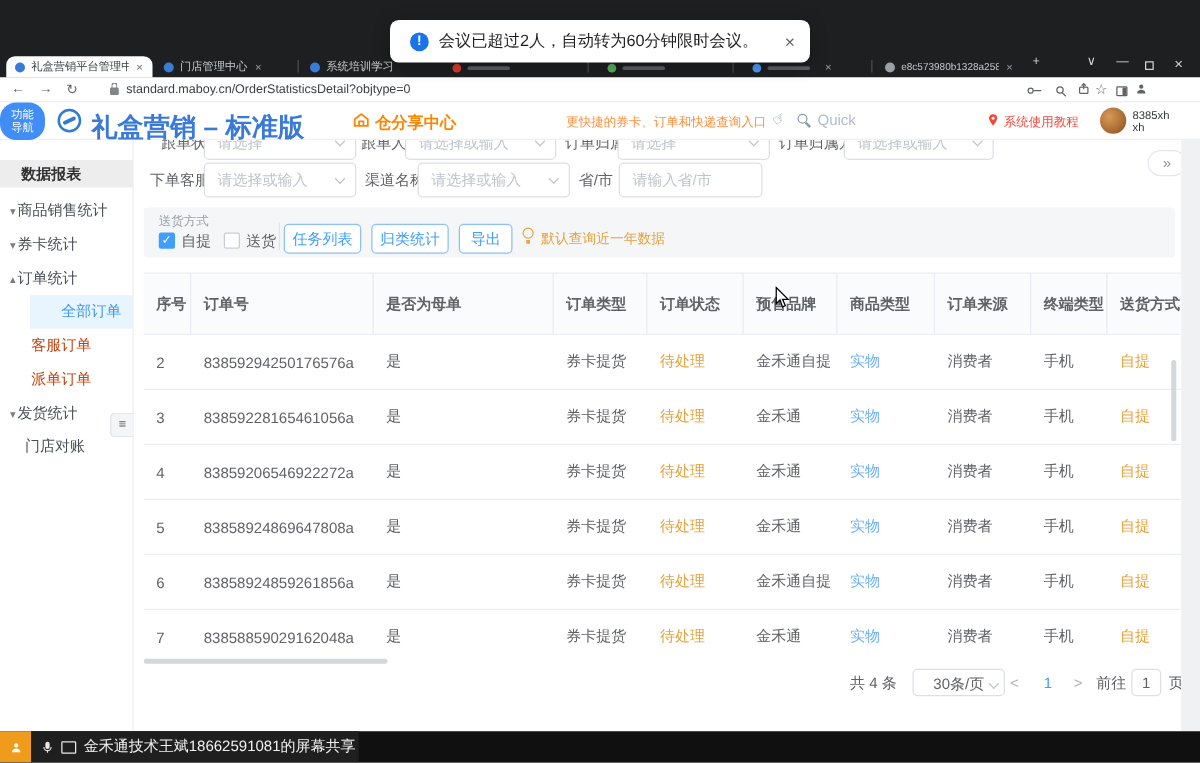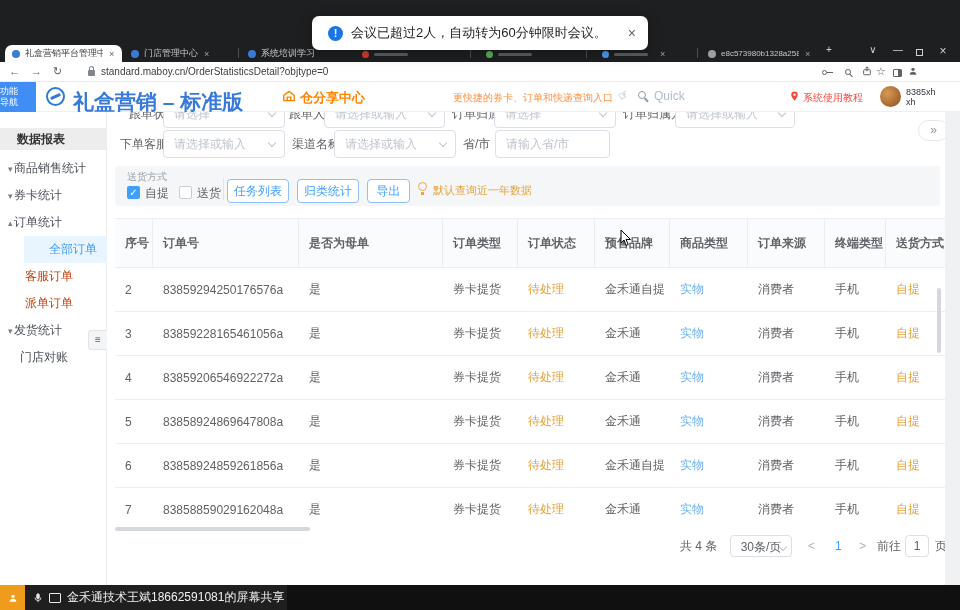--- a/index.html
+++ b/index.html
@@ -42,21 +42,21 @@
   .toast { left:312px; top:16px; width:336px; height:34px; background:#fff; border-radius:7px;
     box-shadow:0 3px 14px rgba(0,0,0,.3); display:flex; align-items:center; z-index:60; }
   .toast .info { width:15px; height:15px; border-radius:50%; background:#1a73e8; color:#fff; font-size:11px; font-weight:bold;
     text-align:center; line-height:15px; margin:0 8px 0 16px; flex:0 0 auto; }
   .toast .msg { font-size:13px; color:#1f1f1f; white-space:nowrap; }
   .toast .tx { margin-left:auto; margin-right:12px; color:#5f6368; font-size:14px; }
 
   
   .apph { left:0; top:82px; width:960px; height:30px; background:#fff; border-bottom:1px solid #eef0f2; }
   .navtog { position:absolute; left:0; top:0; width:36px; height:30px; background:#3f8df5; color:#fff; font-size:9px;
-    line-height:11px; padding-top:4px; }
+    line-height:11px; text-align:center; padding-top:4px;border-radius:13px; }
   .logo { position:absolute; left:46px; top:5px; width:19px; height:19px; border:2px solid #2f7cd6; border-radius:50%; }
   .logo:after { content:""; position:absolute; left:2px; top:6px; width:11px; height:3px; background:#2f7cd6; border-radius:2px; transform:rotate(-25deg); }
   .brand { position:absolute; left:73px; top:6px; font-size:21px; font-weight:bold; color:#3879d9; white-space:nowrap; }
   .home-ic { position:absolute; left:282px; top:7px; width:14px; height:14px; }
   .sharec { position:absolute; left:300px; top:7px; font-size:13px; font-weight:bold; color:#ff8400; }
   .promo { position:absolute; left:453px; top:9px; font-size:10px; color:#ff8f3e; }
   .finger { position:absolute; left:618px; top:6px; font-size:12px; color:#7f95ac; transform:rotate(-35deg); }
   .qmag { position:absolute; left:638px; top:9px; width:8px; height:8px; border:1.6px solid #8c9bb0; border-radius:50%; }
   .qmag:after { content:""; position:absolute; right:-4px; bottom:-3px; width:5px; height:1.6px; background:#8c9bb0; transform:rotate(45deg); }
   .quick { position:absolute; left:654px; top:7px; font-size:12px; color:#b0bccd; }
@@ -110,21 +110,21 @@
   .tbody { left:8px; top:156px; width:830px; height:259px; overflow:hidden; }
   .trow { display:flex; height:44px; border-bottom:1px solid #ebeef5; background:#fff; }
   .tcell { font-size:12px; color:#606266; padding-left:10px; display:flex; align-items:center; white-space:nowrap; overflow:hidden; flex:0 0 auto; }
   .tcell.orange { color:#e6a23c; }
   .tcell.blue { color:#6db1f5; }
   .hscroll { left:8px; top:415px; width:195px; height:4px; background:#d4d7dc; border-radius:2px; }
   .vscroll { left:830px; top:176px; width:4px; height:65px; background:#d4d7dc; border-radius:2px; }
 
   
   .pg { position:absolute; top:423px; height:22px; line-height:22px; font-size:12px; color:#606266; }
-  .pgsel { left:623px; width:62px; border:1px solid #dcdfe6; border-radius:4px; text-align:center; color:#606266; }
+  .pgsel { left:623px; width:74px; border:1px solid #dcdfe6; border-radius:4px; text-align:center; color:#606266; }
   .pgsel .chev { right:5px; }
   .pgarrow { color:#b0b3b8; }
   .pgcur { color:#409eff; }
   .pginput { left:798px; top:423px; width:24px; height:22px; border:1px solid #dcdfe6; border-radius:4px;
     font-size:12px; color:#606266; text-align:center; font-family:inherit; }
 
   .rstrip { left:945px; top:112px; width:15px; height:473px; background:#f0f1f3; }
 
   
   .bbar { left:0; top:585px; width:960px; height:25px; background:#101010; }

